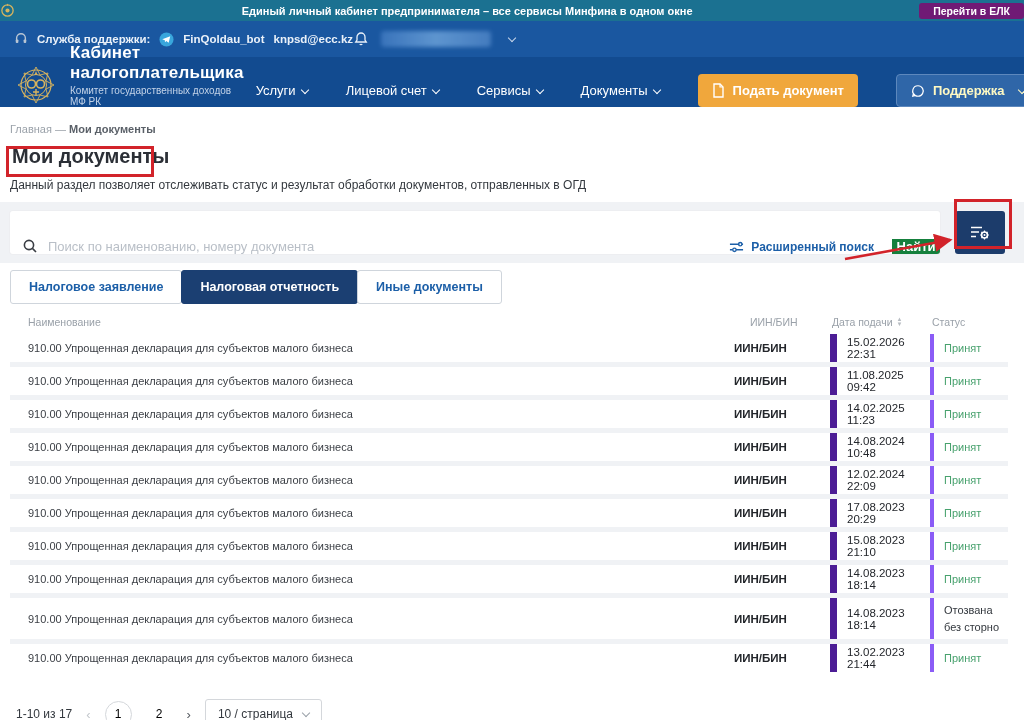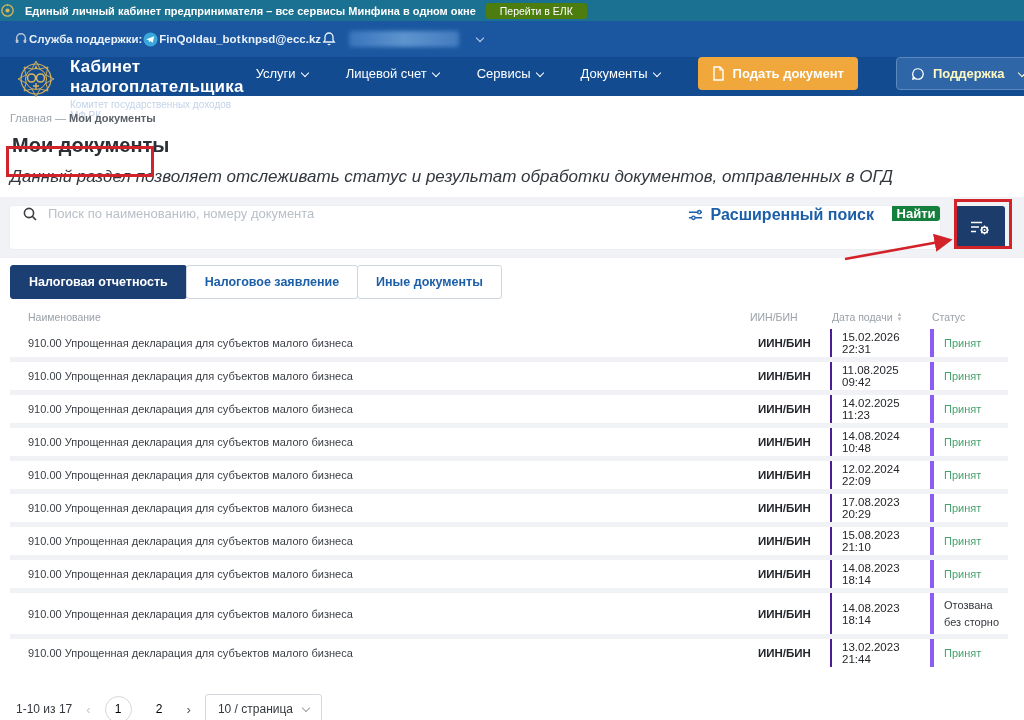--- a/index.html
+++ b/index.html
@@ -4,43 +4,43 @@
 <style>
   * { margin:0; padding:0; box-sizing:border-box; }
   html,body { width:1024px; height:720px; }
   body {
     font-family:"Liberation Sans", sans-serif;
     background:#ffffff; color:#2c2c2c; position:relative; overflow:hidden;
   }
   
   .banner {
     height:21px; background:#1b7191; display:flex; align-items:center;
-    justify-content:flex-start; gap:10px; color:#fff; font-size:11px; font-weight:700;
+    justify-content:space-between; gap:10px; color:#fff; font-size:11px; font-weight:700;
   }
   .banner-btn {
-    background:#4d7c0f; color:#fff; border:none; border-radius:3px;
-    font-size:10.5px; font-weight:400; padding:2px 14px; cursor:pointer; height:16px; line-height:12px;
+    background:#701a75; color:#fff; border:none; border-radius:3px;
+    font-size:10.5px; font-weight:700; padding:2px 14px; cursor:pointer; height:16px; line-height:12px;
   }
   
   .utilbar {
     height:36px; background:#1a57a0; color:#eaf1f9; display:flex; align-items:center;
     padding:0 14px; font-size:11.5px; font-weight:700;
   }
-  .utilbar .left, .utilbar .center, .utilbar .right { display:flex; align-items:center; gap:1px; }
+  .utilbar .left, .utilbar .center, .utilbar .right { display:flex; align-items:center; gap:9px; }
   .utilbar .left { flex:0 0 auto; }
   .utilbar .center { flex:1; justify-content:center; gap:18px; }
   .utilbar .right { flex:0 0 auto; gap:12px; }
   .blur-chip {
     width:110px; height:16px; border-radius:3px;
     background:linear-gradient(90deg,#3f79c0,#6aa0d8,#4b82c4);
     filter:blur(2px); opacity:.85;
   }
   
   .mainhdr {
-    height:39px; background:#124b90; color:#fff; display:flex; align-items:flex-start;
+    height:50px; background:#124b90; color:#fff; display:flex; align-items:flex-end;
     padding:0 14px; gap:12px;
   }
   .hdr-title { font-size:17px; font-weight:700; letter-spacing:.2px; }
   .hdr-sub { font-size:10px; color:#c3d3e8; margin-top:2px; }
   .hdr-nav { display:flex; align-items:center; gap:38px; margin-left:auto; font-size:13px; }
   .nav-item { display:flex; align-items:center; cursor:pointer; white-space:nowrap; }
   .btn-orange {
     background:#f0a73c; color:#fff; border:none; border-radius:4px; font-size:13px; font-weight:700;
     padding:9px 14px; display:flex; align-items:center; gap:8px; cursor:pointer; white-space:nowrap;
   }
@@ -51,37 +51,37 @@
   .chev {
     display:inline-block; width:6px; height:6px; border-right:1.6px solid currentColor;
     border-bottom:1.6px solid currentColor; transform:rotate(45deg);
     margin-left:6px; margin-bottom:2px;
   }
   
   .content { padding:0; }
   .breadcrumb { padding:16px 0 0 10px; font-size:11px; color:#9aa1a9; }
   .breadcrumb .current { color:#5a6068; font-weight:700; }
   .page-title { font-size:20px; font-weight:700; color:#2b2f36; padding:10px 0 0 12px; }
-  .page-desc { font-size:17px; color:#33383e; padding:10px 4px 0 10px;font-style:italic; }
+  .page-desc { font-size:12px; color:#33383e; padding:10px 4px 0 10px; }
   
   .search-band {
     margin-top:10px; background:#f0f2f5; padding:9px 16px 9px 10px;
     display:flex; align-items:stretch; gap:12px; height:61px;
   }
   .search-bar {
-    flex:1; background:#fff; border-radius:3px; display:flex; align-items:flex-start;
+    flex:1; background:#fff; border-radius:3px; display:flex; align-items:flex-end;
     padding-left:12px; box-shadow:0 0 0 1px #edeef1;
   }
   .search-input {
     flex:1; border:none; outline:none; font-size:13px; color:#444; padding:0 10px;
     font-family:"Liberation Sans",sans-serif; background:transparent;
   }
   .search-input::placeholder { color:#b9bfc7; }
   .adv-link {
-    display:flex; align-items:center; gap:7px; color:#1c5fa8; font-size:16px; font-weight:700;
+    display:flex; align-items:center; gap:7px; color:#1c5fa8; font-size:12px; font-weight:700;
     cursor:pointer; padding:0 18px; white-space:nowrap;
   }
   .btn-find {
     background:#15803d; color:#fff; border:none; font-size:13px; font-weight:700;
     width:48px; cursor:pointer; border-radius:0 3px 3px 0;
   }
   .btn-settings {
     background:#1c3c6b; border:none; border-radius:3px; width:50px; margin:0 3px;
     display:flex; align-items:center; justify-content:center; cursor:pointer;
   }
@@ -102,21 +102,21 @@
   .tbl-head .c-date { width:100px; display:flex; align-items:center; gap:4px; padding-left:10px; cursor:pointer; }
   .tbl-head .c-status { width:78px; padding-left:10px; }
   .sort-ico { display:inline-flex; flex-direction:column; font-size:6px; line-height:5px; color:#b7bcc2; }
   .tbl-body { background:#f0f2f5; }
   .row {
     display:flex; align-items:stretch; background:#fff; margin-bottom:5px; cursor:pointer;
   }
   .row .cell { display:flex; align-items:center; min-height:28px; }
   .row .c-name { flex:1; padding-left:18px; font-size:11px; color:#3a3e44; }
   .row .c-iin { width:72px; font-size:11.5px; font-weight:700; color:#23262b; }
-  .row .c-date { width:100px; font-size:11.5px; color:#23262b; border-left:2px solid #4c1d95; padding-left:10px; }
+  .row .c-date { width:100px; font-size:11.5px; color:#23262b; border-left:7px solid #4c1d95; padding-left:10px;margin-left:24px; }
   .row .c-status { width:78px; font-size:11px; color:#33383e; border-left:4px solid #8b5cf6; padding:4px 4px 4px 10px; line-height:1.5; }
   .row .c-status.green { color:#47a16d; }
   .table-wrap { padding:0 16px 0 10px; }
   
   .pager { display:flex; align-items:center; gap:14px; padding:22px 0 0 16px; font-size:12px; color:#33383e; }
   .pg-arrow { font-size:13px; color:#c3c7cc; cursor:pointer; background:none; border:none; }
   .pg-arrow.enabled { color:#555a60; }
   .pg-num {
     width:27px; height:27px; border-radius:50%; border:1px solid #d4d7db; background:#fff;
     display:flex; align-items:center; justify-content:center; font-size:12px; cursor:pointer;
@@ -271,22 +271,22 @@
           <path d="M2 4.5 h11 M2 9 h8 M2 13.5 h5" stroke="#fff" stroke-width="1.5"></path>
           <circle cx="15.5" cy="12" r="3" fill="none" stroke="#fff" stroke-width="1.5"></circle>
           <circle cx="15.5" cy="12" r="1" fill="#fff"></circle>
           <path d="M15.5 7.5 v2 M15.5 14.5 v2 M11.2 12 h2 M17.8 12 h2 M12.4 8.9 l1.4 1.4 M17.2 13.7 l1.4 1.4 M18.6 8.9 l-1.4 1.4 M13.8 13.7 l-1.4 1.4" stroke="#fff" stroke-width="1.2"></path>
         </svg>
       </span>
     </button>
   </div>
 
   <div class="tabs">
+    <div class="tab">Налоговое заявление</div>
     <div class="tab active">Налоговая отчетность</div>
-    <div class="tab">Налоговое заявление</div>
     <div class="tab">Иные документы</div>
   </div>
 
   <div class="table-wrap">
     <div class="tbl-head">
       <span class="c-name">Наименование</span>
       <span class="c-iin">ИИН/БИН</span>
       <span class="c-date">
         <span>Дата подачи</span>
         <span class="sort-ico">

